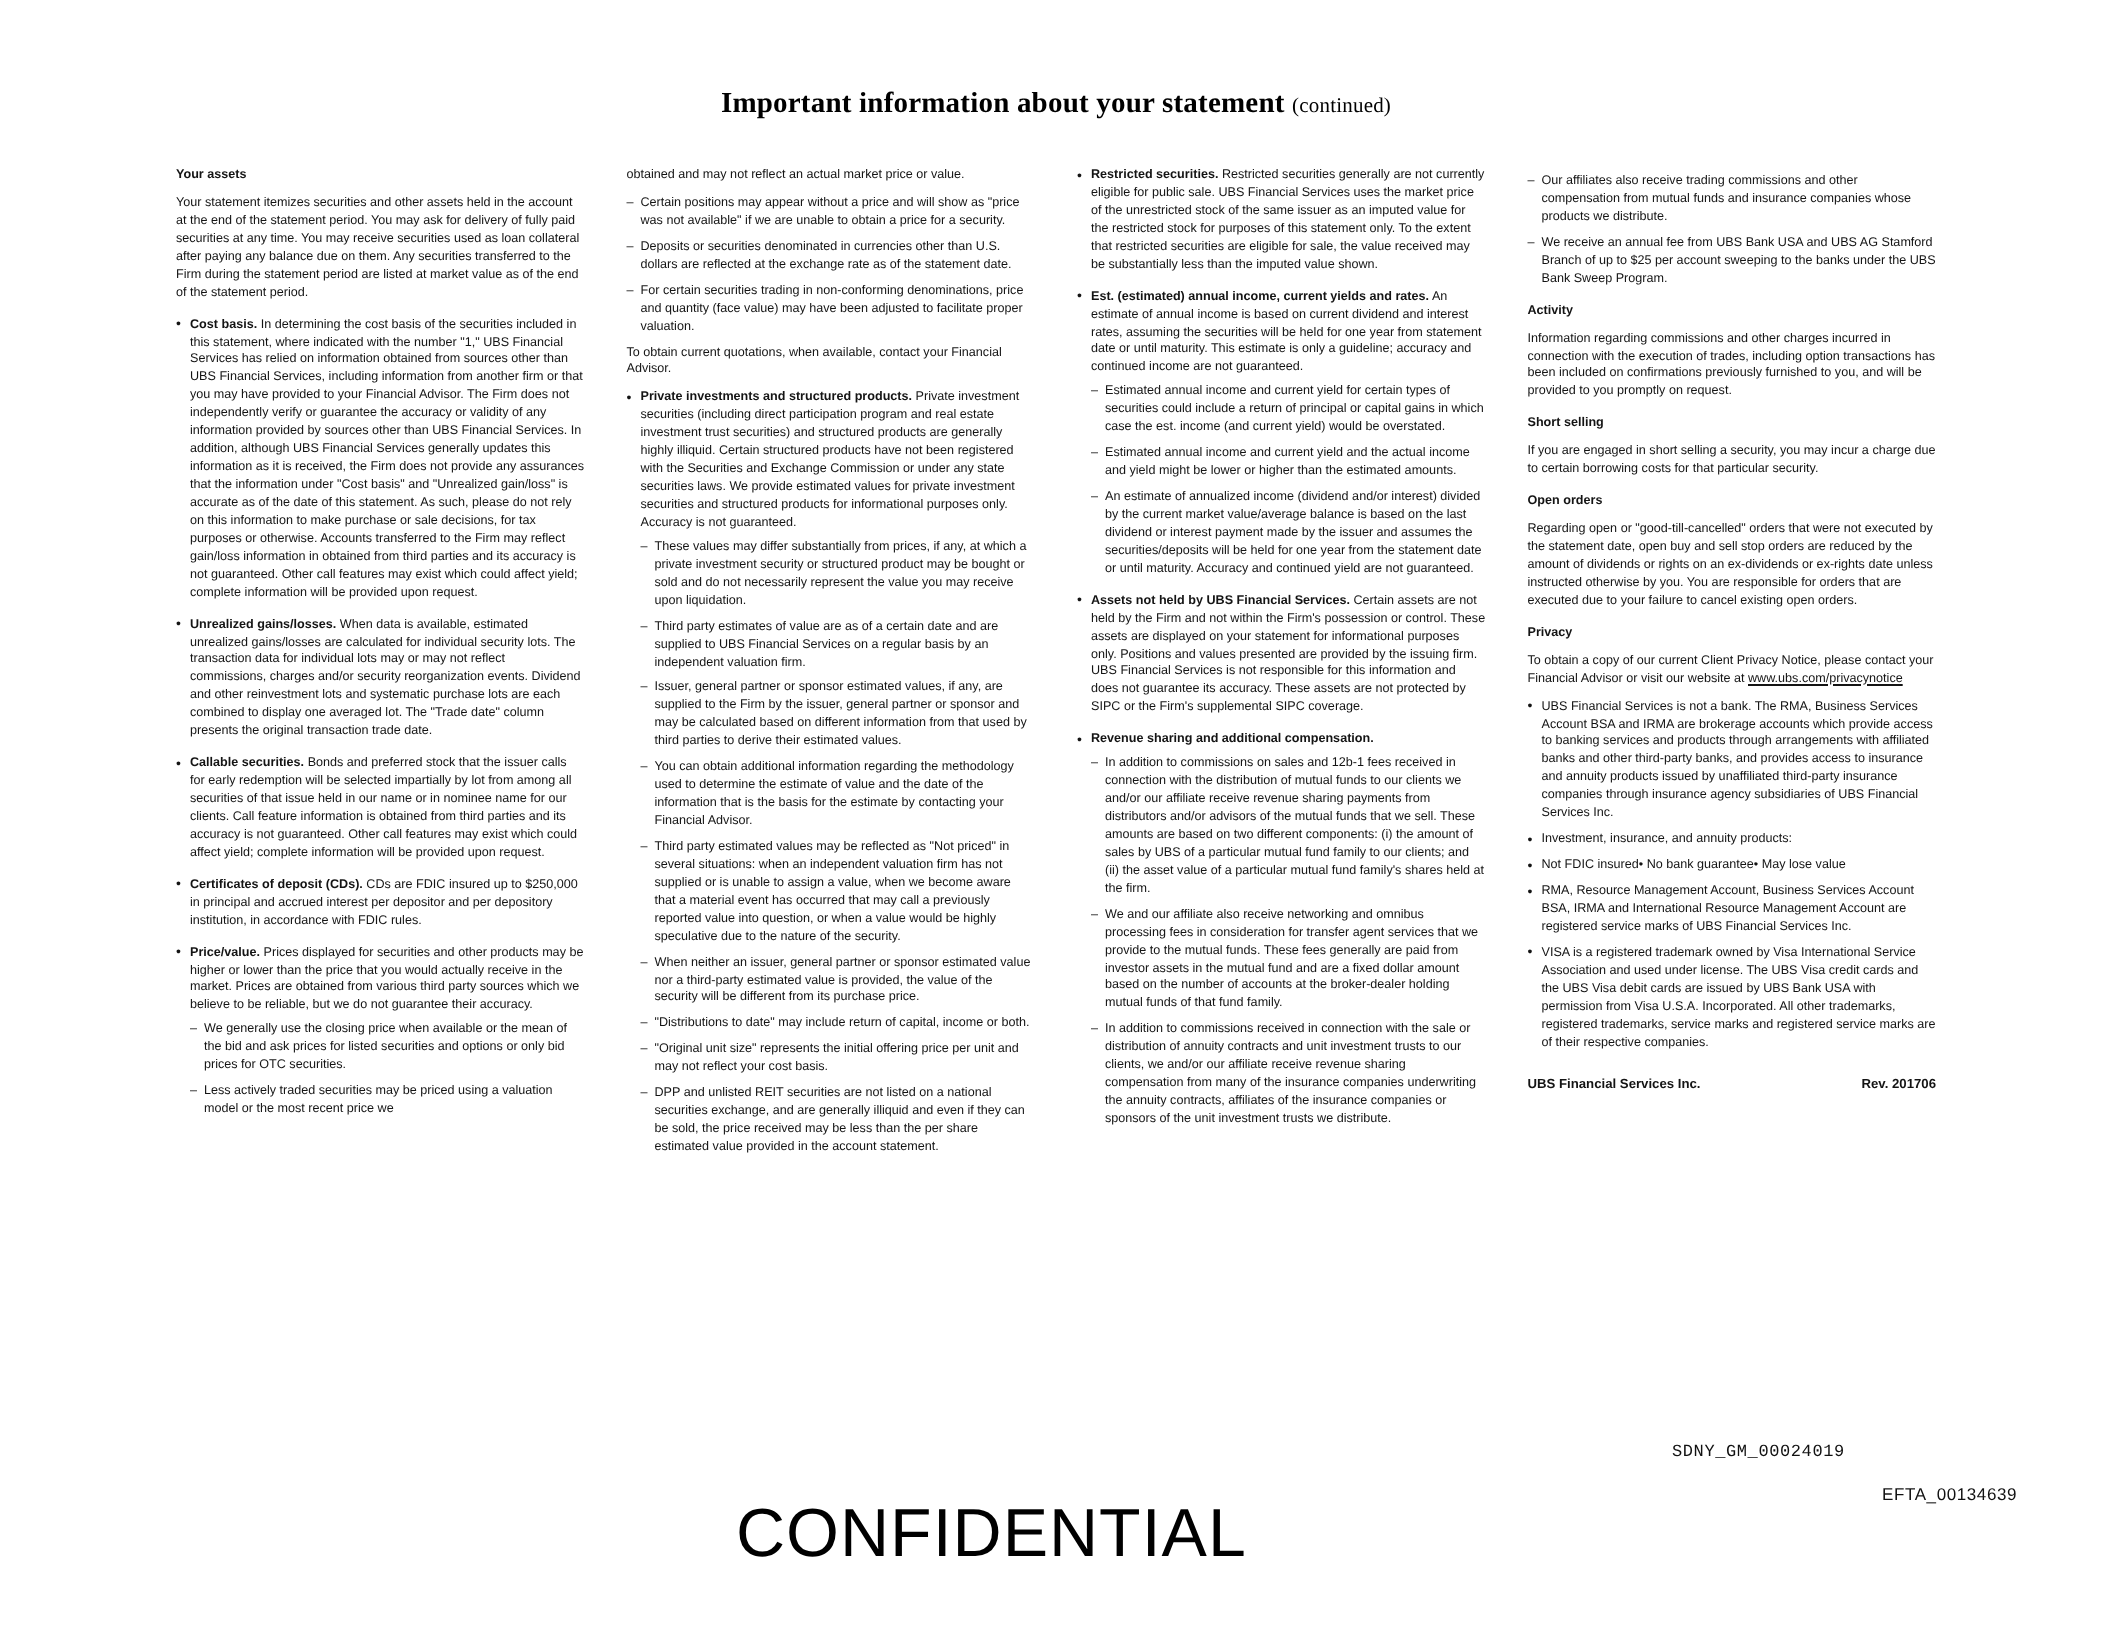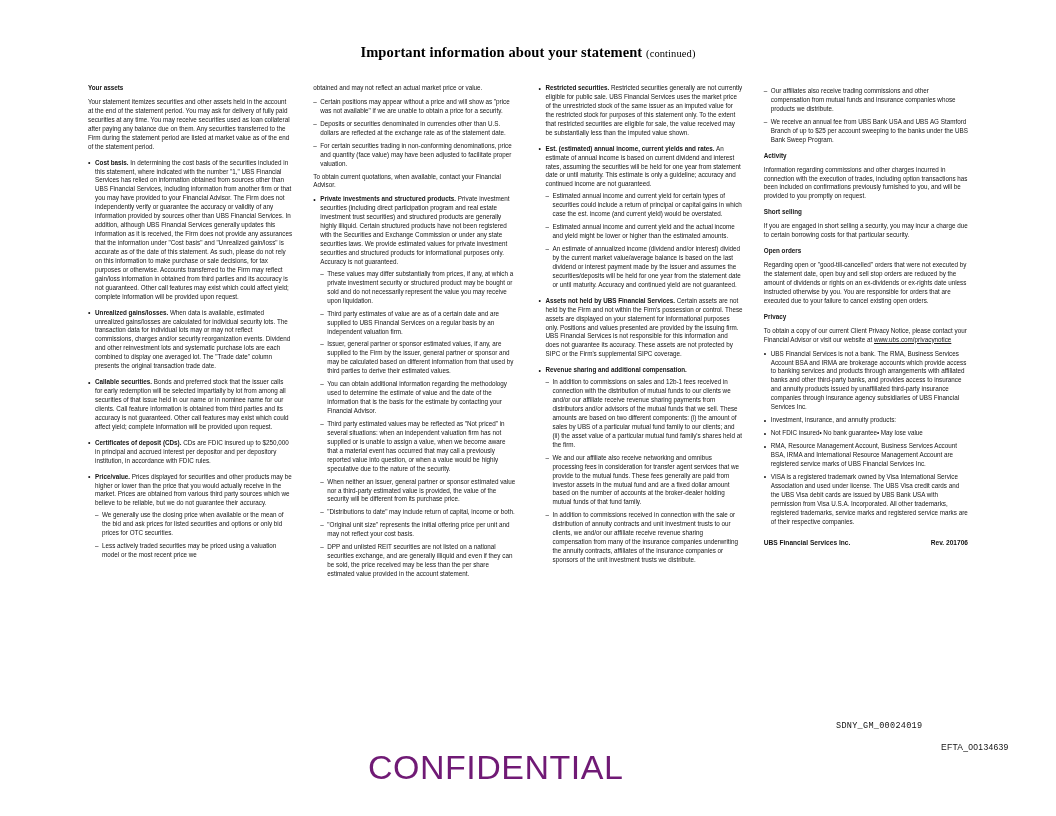--- a/index.html
+++ b/index.html
@@ -132,21 +132,21 @@
     font-family: Liberation Mono, monospace;
     color: #111;
     letter-spacing: 0.3px;
     margin-left: 20px;
   }
   .confidential {
     position: absolute;
     left: 368px;
     top: 748px;
     font-size: 34px;
-    color: #701a75;
+    color: #000000;
     font-family: "Liberation Sans", sans-serif;
     letter-spacing: 0.5px;
   }
   .bates-bottom {
     position: absolute;
     left: 941px;
     top: 742px;
     font-size: 8.5px;
     color: #111;
     letter-spacing: 0.3px;

